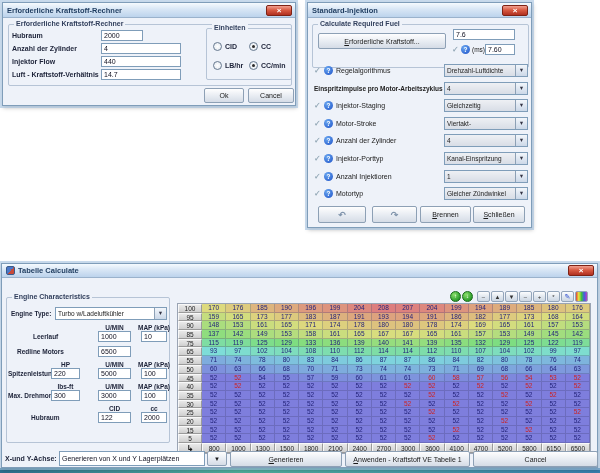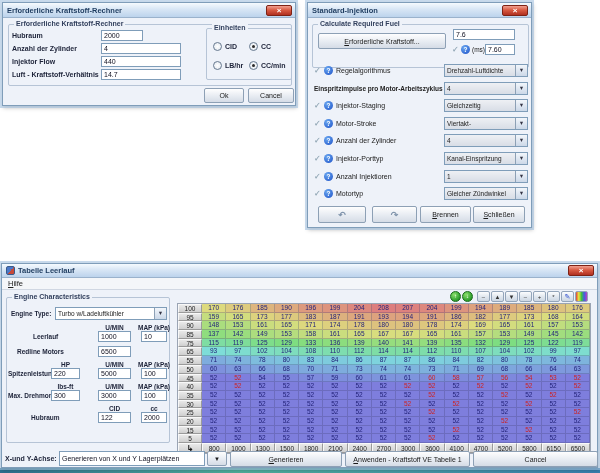--- a/index.html
+++ b/index.html
@@ -188,25 +188,22 @@
         <span class="mn">Brennen</span>
       </div>
     <div class="btn" style="left:165px;top:203px;width:52px;height:17px;">
         <span class="mn">Schließen</span>
       </div>
   </div>
 
   <div class="win win3">
     <div class="titlebar tb3">
       <span class="appicon"></span>
-      <span class="title">Tabelle Leerlauf</span>
+      <span class="title">Tabelle Calculate</span>
       <span class="closebtn" style="top:1px;">×</span>
-    </div>
-    <div class="menubar">
-      <span class="menuitem mn">Hilfe</span>
     </div>
     <div class="grp" style="left:4px;top:33px;width:164px;height:146px;" id="eng-grp">
       <span class="legend">Engine Characteristics</span>
       <span class="elabel" style="left:4px;top:12px;">Engine Type:</span>
       <div class="combo" style="left:48px;top:9px;width:112px;height:13px;">
         <span class="val">Turbo w/Ladeluftkühler</span>
         <span class="arrow">▼</span>
       </div>
       <div id="eng-rows">
           <div class="ehead" style="left: 87px; top: 26px; width: 41px; height: 8px;">U/MIN</div>

